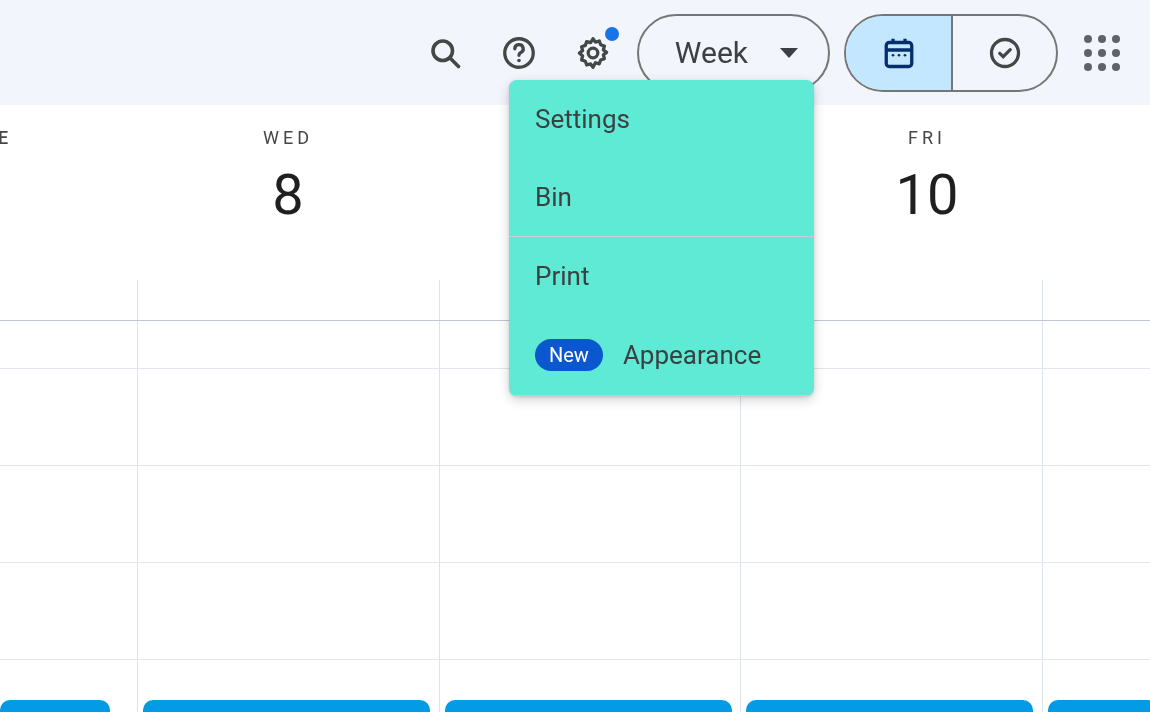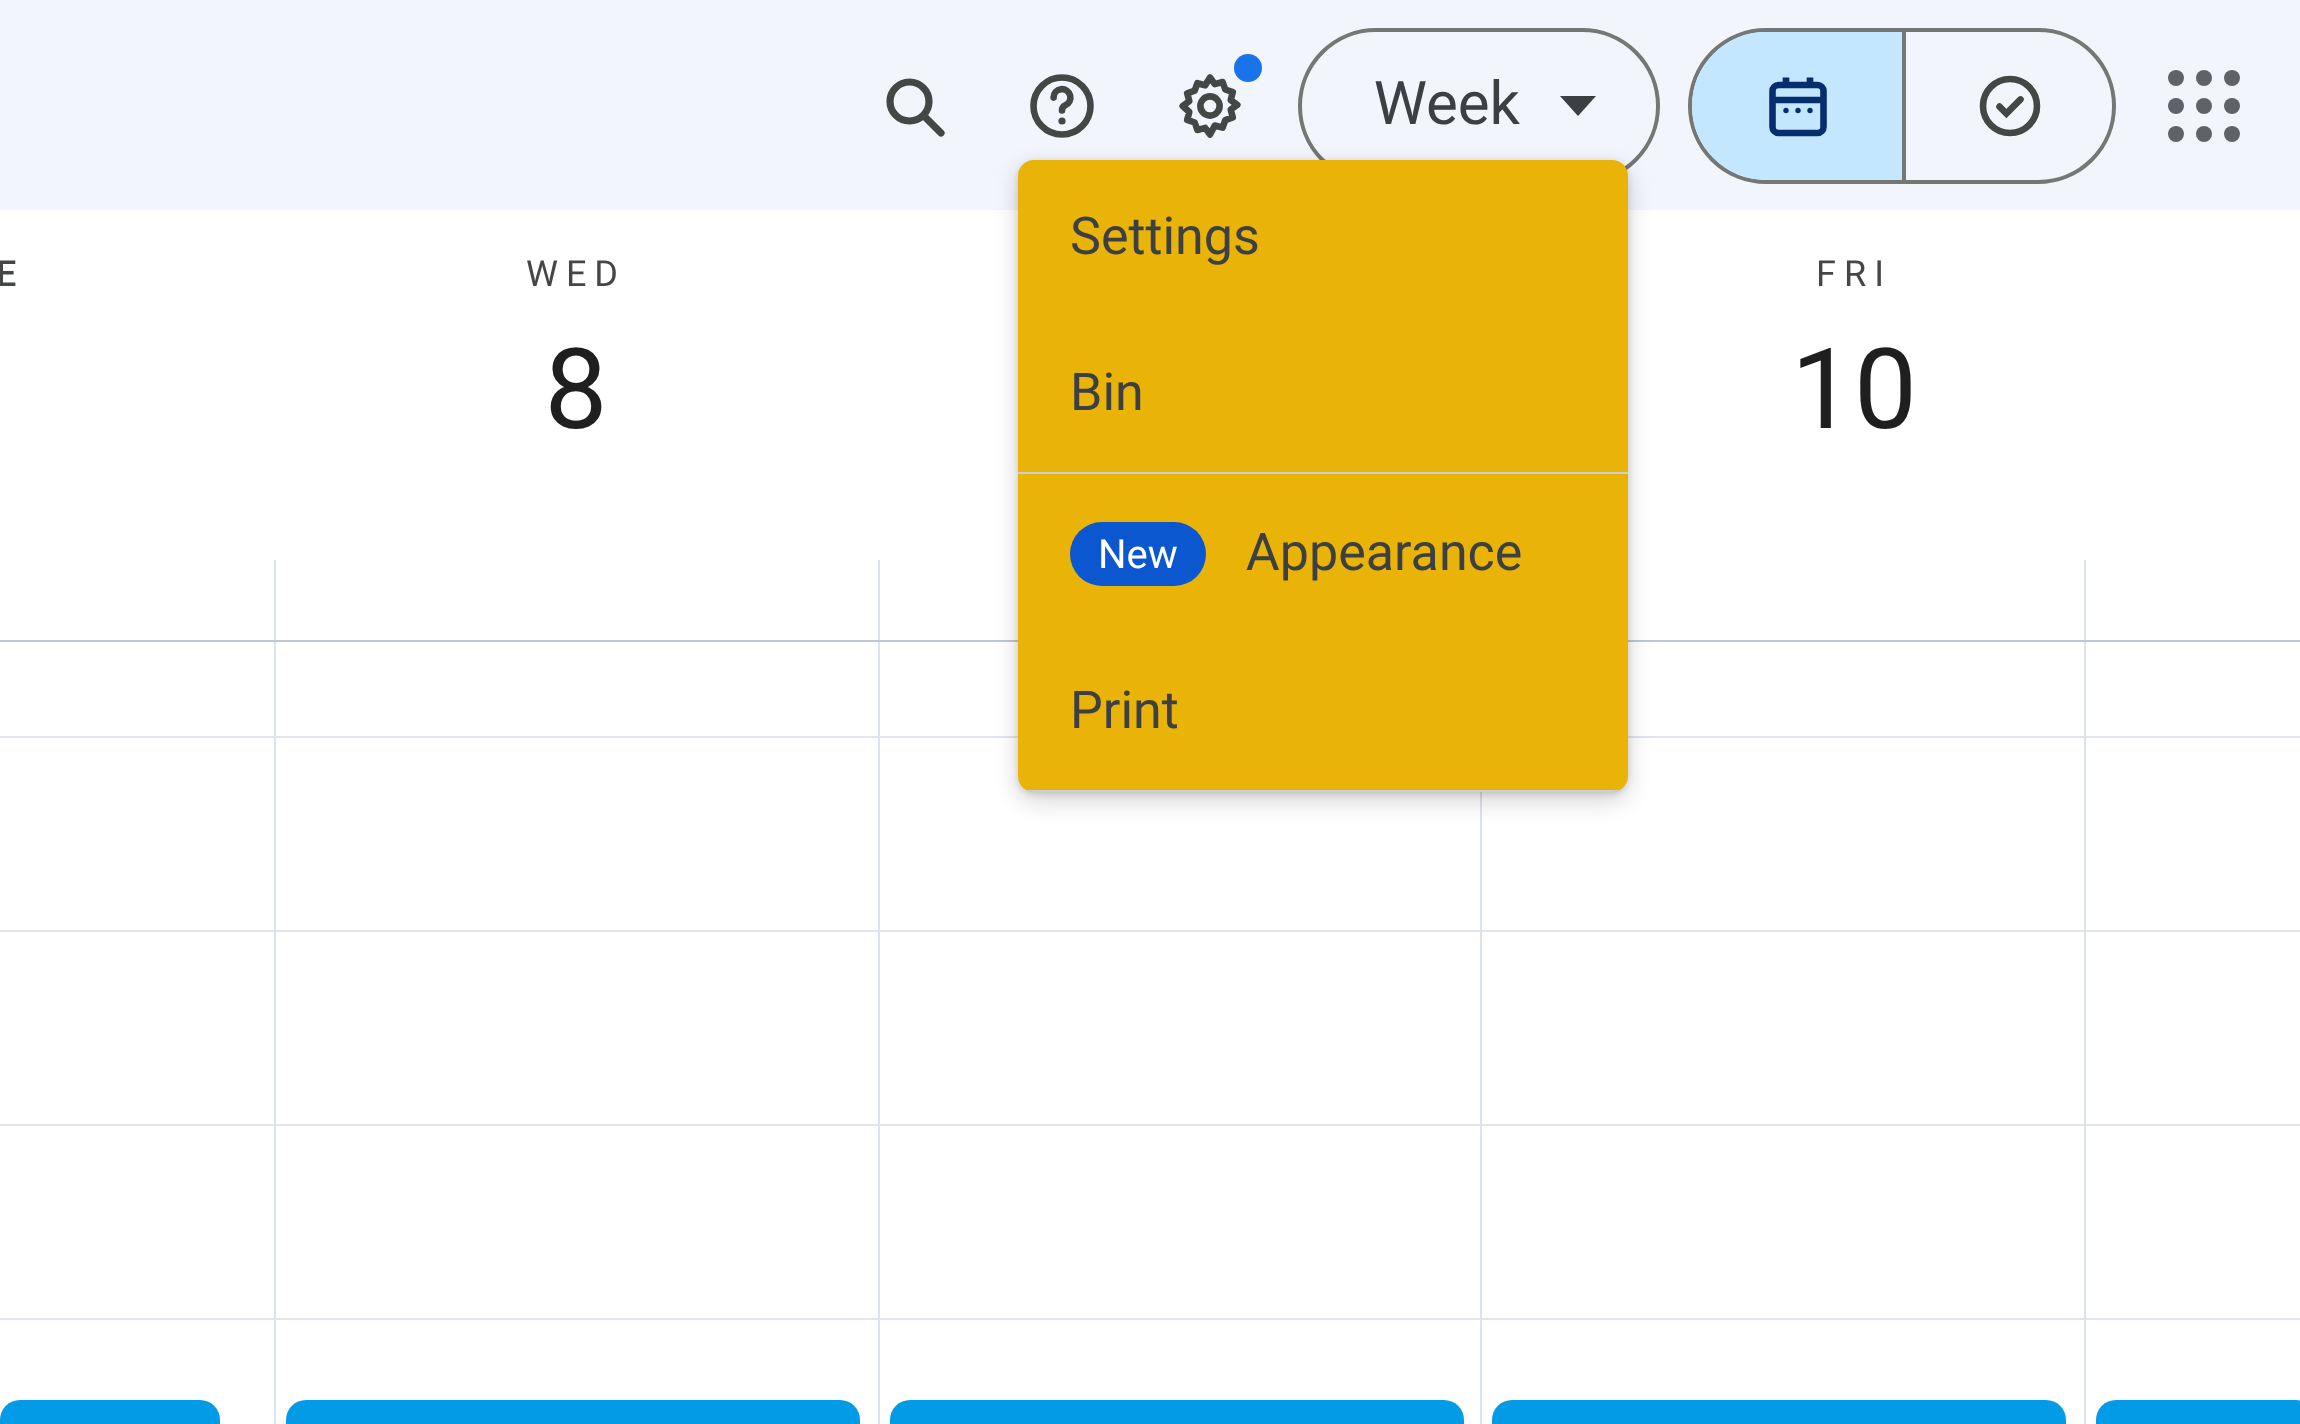--- a/index.html
+++ b/index.html
@@ -39,21 +39,21 @@
     background: #1a73e8;
     border-radius: 50%;
   }
 
   .view-pill {
     height: 78px;
     border: 2px solid #747775;
     border-radius: 40px;
     padding: 0 30px 0 36px;
     display: flex; align-items: center;
-    gap: 20px;
+    gap: 32px;
     font-size: 30px;
     color: #3c4043;
     cursor: pointer;
     background: #fff0;
   }
   .view-pill .caret {
     width: 0; height: 0;
     border-left: 9px solid transparent;
     border-right: 9px solid transparent;
     border-top: 10px solid #3c4043;
@@ -146,21 +146,21 @@
     background: #039be5;
     border-radius: 10px 10px 0 0;
   }
 
   
   .menu {
     position: absolute;
     left: 509px;
     top: 80px;
     width: 305px;
-    background: #eab308;
+    background: #5eead4;
     border-radius: 8px;
     box-shadow: 0 4px 12px rgba(0,0,0,0.18), 0 1px 3px rgba(0,0,0,0.12);
     overflow: hidden;
     font-size: 26px;
     color: #3c4043;
   }
   .menu .menu-item {
     padding: 24px 26px;
     cursor: pointer;
     display: flex;
@@ -297,20 +297,20 @@
 
 <div class="menu">
   <div class="menu-item">
     <span>Settings</span>
   </div>
   <div class="menu-item">
     <span>Bin</span>
   </div>
   <div class="divider"></div>
   <div class="menu-item">
+    <span>Print</span>
+  </div>
+  <div class="menu-item">
     <span class="badge">New</span>
     <span>Appearance</span>
   </div>
-  <div class="menu-item">
-    <span>Print</span>
-  </div>
   <div class="divider"></div>
 </div>
 
 </body></html>

